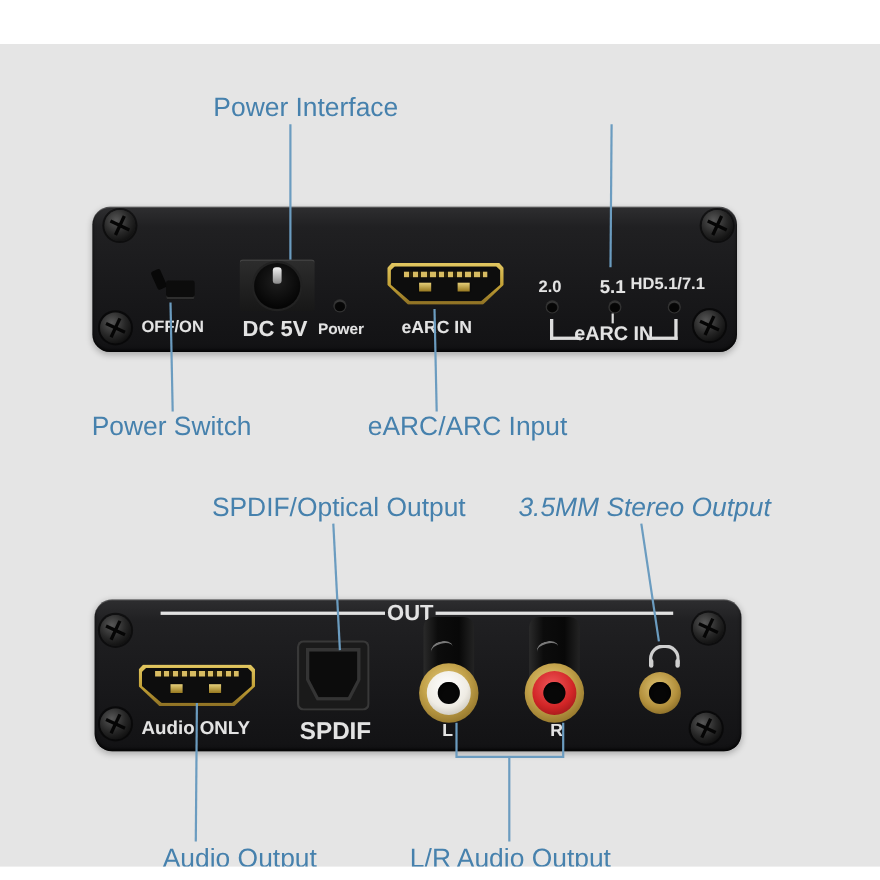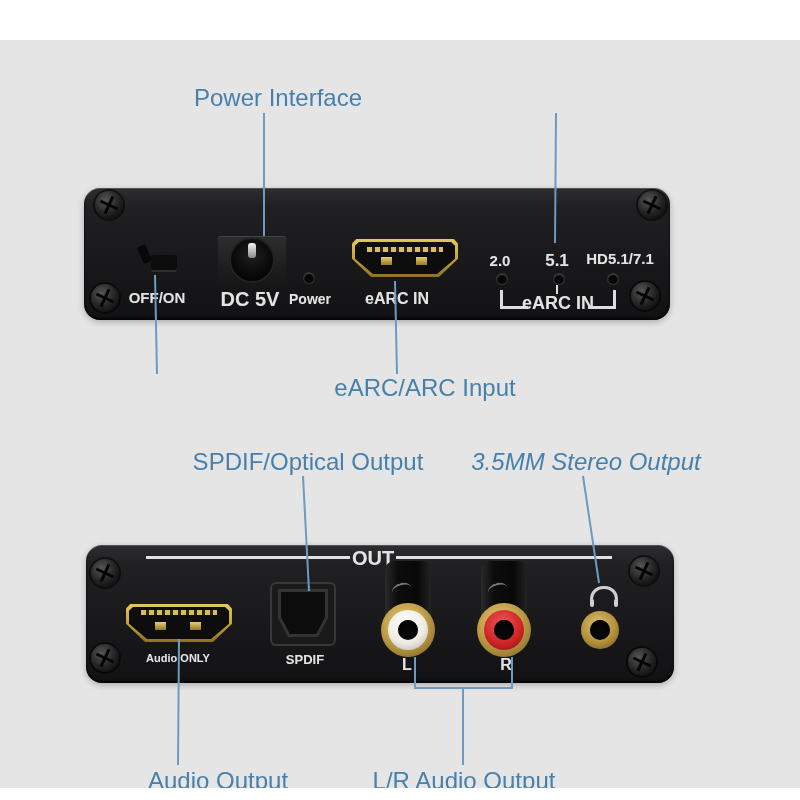--- a/index.html
+++ b/index.html
@@ -96,31 +96,32 @@
     <div class="hdmi" style="left:268px;top:51px;width:106px;height:38px;">
       <div class="cav"></div>
         <div class="strip" style="top:20%;"></div>
       <div class="tab" style="left:27%;"></div>
         <div class="tab" style="left:60%;"></div>
     </div>
     <div class="plabel" style="left:313px;top:102px;font-size:16px;">eARC IN</div>
 
     <div class="plabel" style="left:416px;top:64px;font-size:15px;">2.0</div>
     <div class="plabel" style="left:473px;top:63px;font-size:17px;">5.1</div>
-    <div class="plabel" style="left:536px;top:62px;font-size:15px;">HD5.1/7.1</div>
+    <div class="plabel" style="left:523px;top:62px;font-size:15px;">HD5.1/7.1</div>
     <div class="led" style="left:413px;top:86px;"></div>
     <div class="led" style="left:470px;top:86px;"></div>
     <div class="led" style="left:524px;top:86px;"></div>
     <div style="position:absolute;left:472px;top:97px;width:2px;height:9px;background:#ddd;"></div>
 
     <div style="position:absolute;left:416px;top:102px;width:25px;height:16px;border-left:3px solid #ddd;border-bottom:3px solid #ddd;"></div>
     <div class="plabel" style="left:474px;top:105px;font-size:18px;">eARC IN</div>
     <div style="position:absolute;left:504px;top:102px;width:25px;height:16px;border-right:3px solid #ddd;border-bottom:3px solid #ddd;"></div>
   </div>
 
+  <div class="callout" style="left:156px;top:335px;">Power Switch</div>
   <div class="callout" style="left:425px;top:335px;">eARC/ARC Input</div>
 
   <div class="callout" style="left:308px;top:409px;">SPDIF/Optical Output</div>
   <div class="callout" style="left:586px;top:409px;font-style:italic;">3.5MM Stereo Output</div>
 
   <div class="panel" style="left:86px;top:505px;width:588px;height:138px;">
 
     <div style="position:absolute;left:60px;top:11px;width:204px;height:3px;background:#e2e2e2;"></div>
     <div class="plabel" style="left:287px;top:2px;font-size:20px;">OUT</div>
     <div style="position:absolute;left:310px;top:11px;width:216px;height:3px;background:#e2e2e2;"></div>
@@ -141,30 +142,30 @@
         <i class="h"></i>
         <i class="v"></i>
       </div>
 
     <div class="hdmi" style="left:40px;top:59px;width:106px;height:38px;">
       <div class="cav"></div>
         <div class="strip" style="top:16%;"></div>
       <div class="tab" style="left:27%;"></div>
         <div class="tab" style="left:60%;"></div>
     </div>
-    <div class="plabel" style="left:92px;top:107px;font-size:11px;">Audio ONLY</div>
+    <div class="plabel" style="left:92px;top:107px;font-size:17px;">Audio ONLY</div>
 
     <div style="position:absolute;left:184px;top:37px;width:66px;height:64px;border-radius:6px;
                 background:#1a1a1a;box-shadow:inset 0 0 0 2px #383838;">
       <div style="position:absolute;left:8px;top:7px;width:50px;height:48px;background:#343434;
                   clip-path:polygon(0 0,100% 0,100% 60%,80% 100%,20% 100%,0 60%);"></div>
       <div style="position:absolute;left:11px;top:10px;width:44px;height:42px;background:#0c0c0c;
                   clip-path:polygon(0 0,100% 0,100% 60%,80% 100%,20% 100%,0 60%);"></div>
     </div>
-    <div class="plabel" style="left:219px;top:107px;font-size:13px;">SPDIF</div>
+    <div class="plabel" style="left:219px;top:107px;font-size:22px;">SPDIF</div>
 
     <div class="plug" style="left:299px;top:16px;">
         <span class="scr" style="position:absolute;"></span>
       </div>
     <div class="plug" style="left:395px;top:16px;">
         <span class="scr" style="position:absolute;"></span>
       </div>
 
     <div class="rca" style="left:295px;top:58px;">
       <div class="ring" style="background:radial-gradient(circle at 45% 35%,#ffffff,var(--rca-white) 55%,#b9b4a8 95%);"></div>

